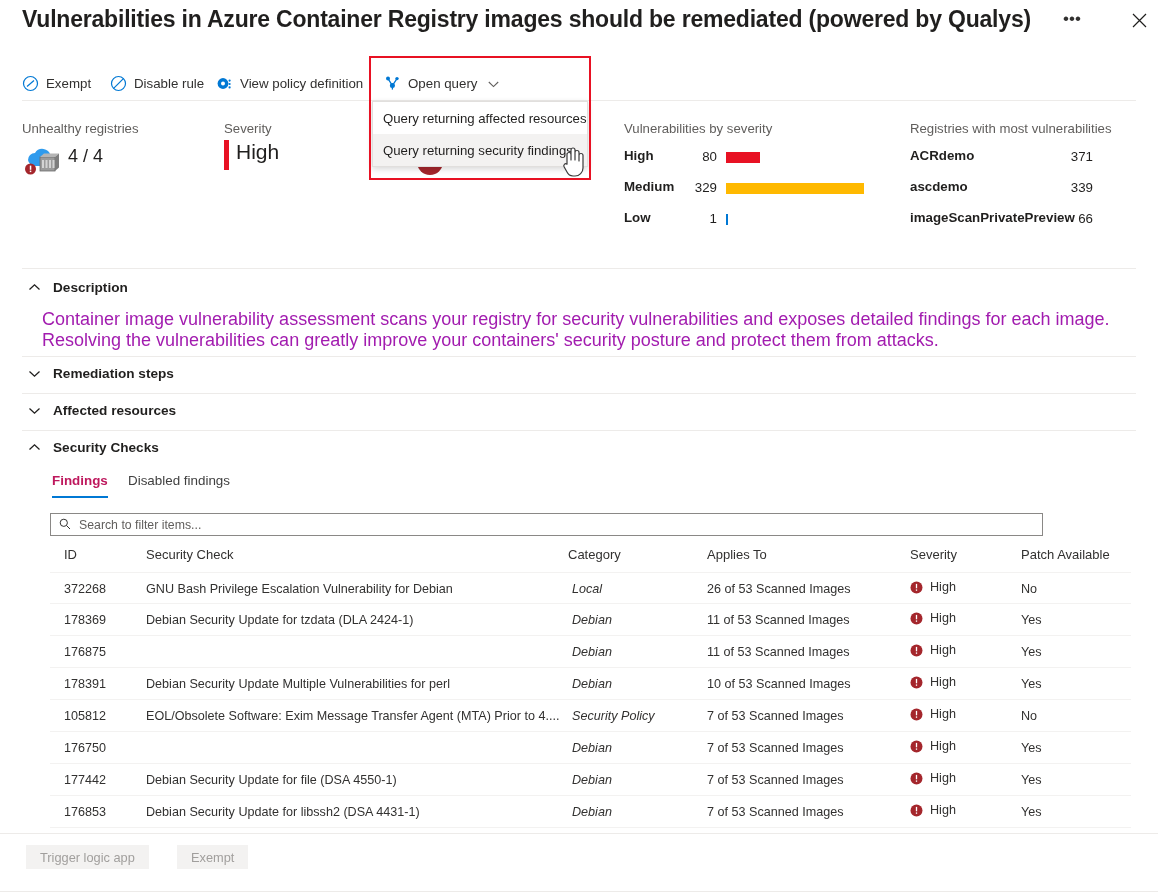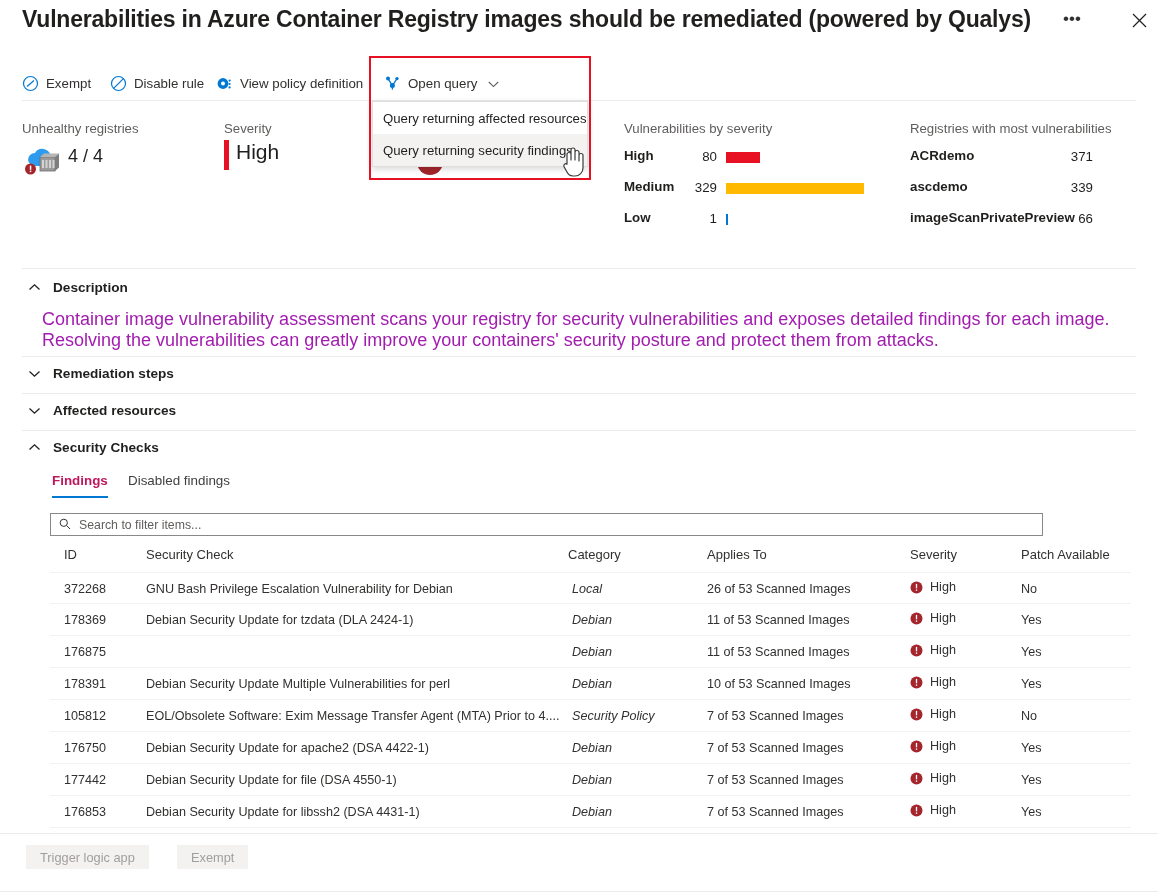--- a/index.html
+++ b/index.html
@@ -441,21 +441,20 @@
               <circle cx="6.5" cy="6.5" r="6" fill="#a4262c"></circle>
               <rect x="5.85" y="2.9" width="1.3" height="4.4" fill="#fff"></rect>
               <rect x="5.85" y="8.4" width="1.3" height="1.4" fill="#fff"></rect>
             </svg>
             <span>High</span>
           </div>
           <div class="td c-patch">No</div>
         </div>
         <div class="tr">
           <div class="td c-id">176750</div>
-          <div class="td c-check">Debian Security Update for apache2 (DSA 4422-1)</div>
           <div class="td c-cat">Debian</div>
           <div class="td c-appl">7 of 53 Scanned Images</div>
           <div class="td c-sev">
             <svg class="sev-ico" viewBox="0 0 13 13">
               <circle cx="6.5" cy="6.5" r="6" fill="#a4262c"></circle>
               <rect x="5.85" y="2.9" width="1.3" height="4.4" fill="#fff"></rect>
               <rect x="5.85" y="8.4" width="1.3" height="1.4" fill="#fff"></rect>
             </svg>
             <span>High</span>
           </div>

